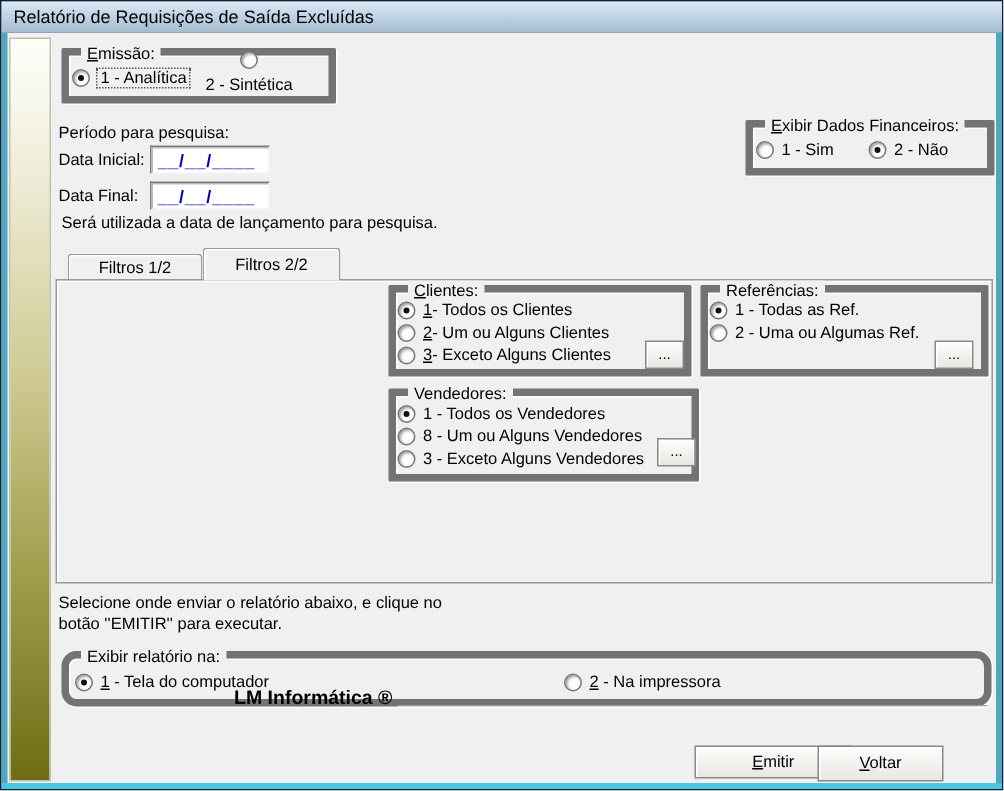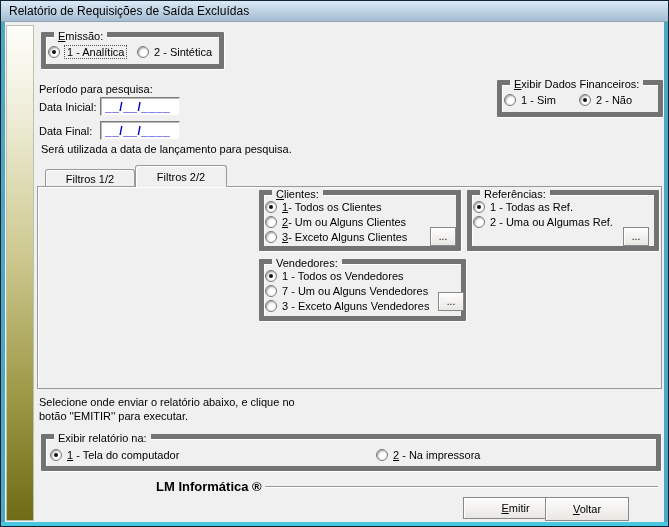--- a/index.html
+++ b/index.html
@@ -52,21 +52,21 @@
   .panel{
     position:absolute;box-sizing:border-box;background:#f0f0f0;border:1px solid #999;
     box-shadow:inset 1px 1px 0 #fff;
   }
   .btn{
     position:absolute;box-sizing:border-box;background:linear-gradient(180deg,#fdfdfd,#e9e7e2);
     border:1px solid #898989;box-shadow:inset 1px 1px 0 #fff;
     display:flex;align-items:center;justify-content:center;white-space:nowrap;cursor:default;
   }
   .instruction{position:absolute;left:38px;top:394px;line-height:14px;white-space:pre-line;}
-  .brandrow{position:absolute;left:155px;top:478px;right:10px;display:flex;align-items:center;}
+  .brandrow{position:absolute;left:155px;top:456px;right:10px;display:flex;align-items:flex-end;}
   .brand{font-weight:bold;font-size:13px;}
   .brandline{flex:1;height:0;border-top:1px solid #9b9b9b;border-bottom:1px solid #fff;margin-left:3px;margin-top:1px;}
   u{text-decoration:underline;}
 </style>
 </head>
 <body>
 
 <div class="window">
 
   <div class="titlebar">
@@ -78,21 +78,21 @@
   <div class="frame-b"></div>
   <div class="strip"></div>
 
   <div class="group" style="left:40px;top:31px;width:183px;height:37px;">
     <span class="glabel"><u>E</u>missão:</span>
   </div>
   <div class="opt" style="left:47px;top:44px;">
     <span class="radio checked"></span>
     <span class="focusrect">1 - Analítica</span>
   </div>
-  <div class="opt" style="left:136px;top:44px;">
+  <div class="opt" style="left:136px;top:33px;flex-direction:column;">
     <span class="radio"></span>
     <span>2 - Sintética</span>
   </div>
 
   <span class="slabel" style="left:38px;top:82px;">Período para pesquisa:</span>
   <span class="slabel" style="left:38px;top:100px;">Data Inicial:</span>
   <input class="datefield" style="left: 99px; top: 96px;" readonly="" value="__/__/____">
   <span class="slabel" style="left:38px;top:124px;">Data Final:</span>
   <input class="datefield" style="left: 99px; top: 120px;" readonly="" value="__/__/____">
   <span class="slabel" style="left:40px;top:142px;">Será utilizada a data de lançamento para pesquisa.</span>
@@ -153,34 +153,34 @@
 
   <div class="group" style="left:258px;top:258px;width:207px;height:62px;z-index:4;">
     <span class="glabel">Vendedores:</span>
   </div>
   <div class="opt" style="left:264px;top:268px;z-index:5;">
     <span class="radio checked"></span>
     <span>1 - Todos os Vendedores</span>
   </div>
   <div class="opt" style="left:264px;top:283px;z-index:5;">
     <span class="radio"></span>
-    <span>7 - Um ou Alguns Vendedores</span>
+    <span>8 - Um ou Alguns Vendedores</span>
   </div>
   <div class="opt" style="left:264px;top:298px;z-index:5;">
     <span class="radio"></span>
     <span>3 - Exceto Alguns Vendedores</span>
   </div>
   <div class="btn" style="left:437px;top:291px;width:26px;height:19px;z-index:5;font-size:10px;">
     <span>...</span>
   </div>
 
   <div class="instruction">Selecione onde enviar o relatório abaixo, e clique no
 botão ''EMITIR'' para executar.</div>
 
-  <div class="group" style="left:40px;top:433px;width:620px;height:37px;">
+  <div class="group" style="left:40px;top:433px;width:620px;height:37px;border-radius:10px;">
     <span class="glabel">Exibir relatório na:</span>
   </div>
   <div class="opt" style="left:49px;top:447px;">
     <span class="radio checked"></span>
     <span><u>1</u> - Tela do computador</span>
   </div>
   <div class="opt" style="left:375px;top:447px;">
     <span class="radio"></span>
     <span><u>2</u> - Na impressora</span>
   </div>

